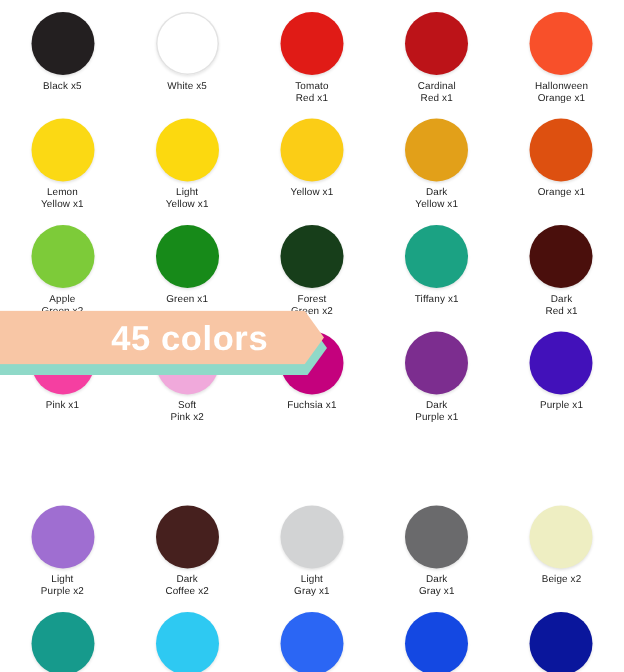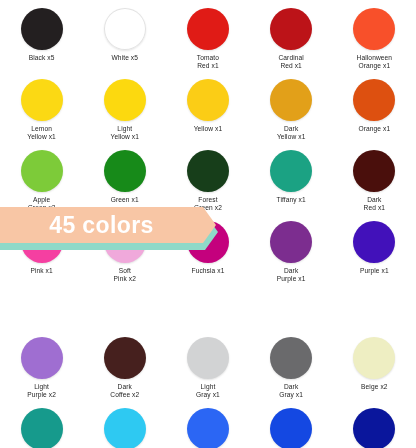--- a/index.html
+++ b/index.html
@@ -92,20 +92,21 @@
     width: 203px;
     height: 36px;
     display: flex;
     align-items: center;
     justify-content: center;
     color: #ffffff;
     font-size: 23px;
     font-weight: bold;
     letter-spacing: 0.4px;
     font-family: "Liberation Sans", sans-serif;
+    padding-left: 25px;
   }
 </style>
 </head>
 <body>
 
 <div id="grid">
     <div class="row">
       <div class="cell">
         <div class="swatch shade" style="background: rgb(35, 31, 32);"></div>
         <div class="label">Black x5</div>

